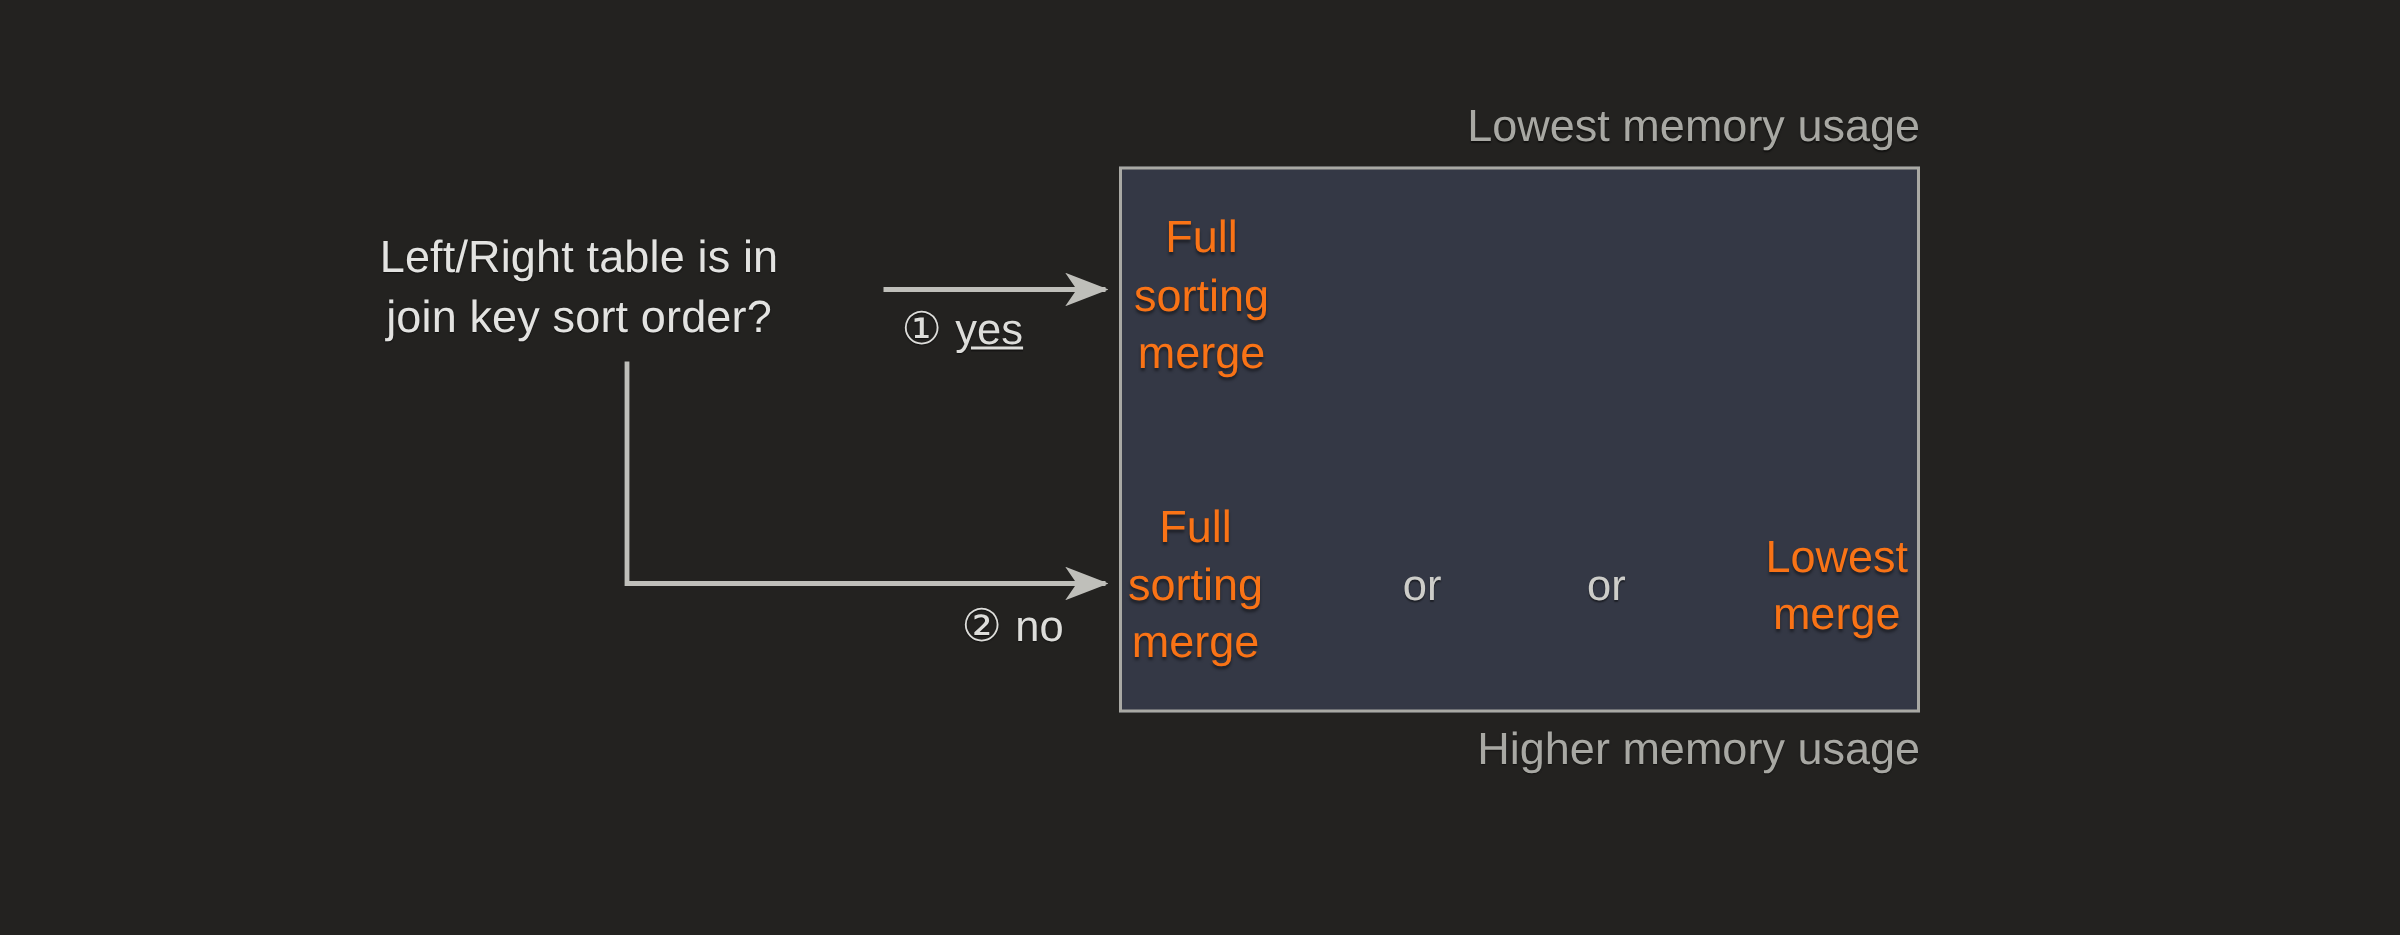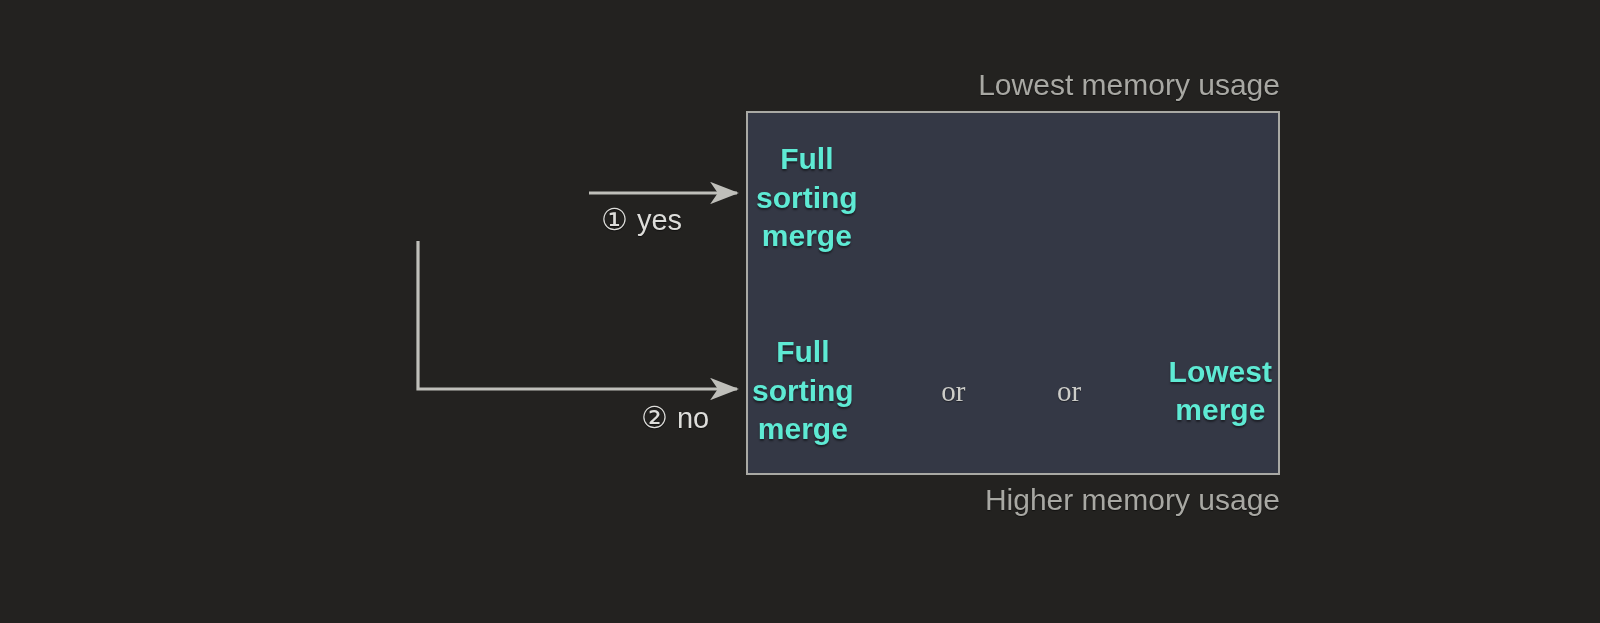--- a/index.html
+++ b/index.html
@@ -39,21 +39,21 @@
     font-size: 29px;
     line-height: 1;
     white-space: nowrap;
     text-shadow: 0 1px 1px rgba(0,0,0,.55);
   }
   .branch-label .marker {
     display: inline-block;
     margin-right: 9px;
     font-size: 30px;
   }
-  #label-yes { left: 601px; top: 205px; }
+  #label-yes { left: 601px; top: 205px; text-decoration: underline; }
   #label-no  { left: 601px; top: 403px; margin-left: 40px; }
 
   
   #connectors {
     position: absolute;
     left: 0;
     top: 0;
     width: 1600px;
     height: 623px;
     overflow: visible;
@@ -101,44 +101,45 @@
   #row-unsorted {
     left: 746px;
     top: 316px;
     width: 534px;
     height: 150px;
     padding: 0 8px 0 6px;
     justify-content: space-between;
   }
 
   .option {
-    color: #5eead4;
-    font-weight: bold;
+    color: #f97316;
+    font-weight: normal;
     font-size: 30px;
     line-height: 1.28;
     text-align: center;
     white-space: pre-line;
     text-shadow: 0 2px 2px rgba(0,0,0,.45);
   }
   #option-sorted-merge-top { text-align: center; }
 
   .conjunction {
     color: #cdcdc9;
     font-size: 29px;
     line-height: 1;
     text-shadow: 0 1px 1px rgba(0,0,0,.45);
     padding: 0 4px;
-    font-family: Liberation Serif, serif;
   }
 </style>
 </head>
 <body>
 
 <div id="canvas">
 
+  <div id="question">Left/Right table is in
+join key sort order?</div>
 
   <svg id="connectors" viewBox="0 0 1600 623" width="1600" height="623">
     <defs>
       <marker id="arrowhead" markerWidth="9" markerHeight="7" refX="8.4" refY="3.5" orient="auto" markerUnits="strokeWidth">
         <path d="M0,0 L9,3.5 L0,7 L2.4,3.5 Z" fill="#bfbfba"></path>
       </marker>
     </defs>
 
     <path d="M589,193 L737,193" fill="none" stroke="#bfbfba" stroke-width="3.2" marker-end="url(#arrowhead)"></path>
 

